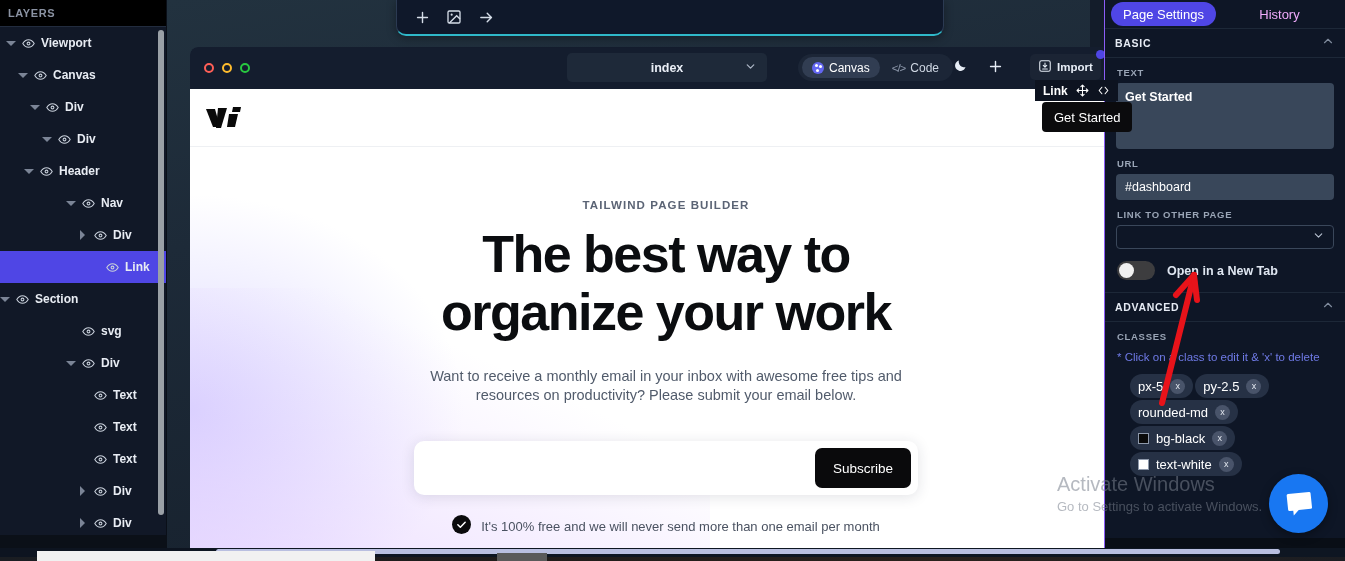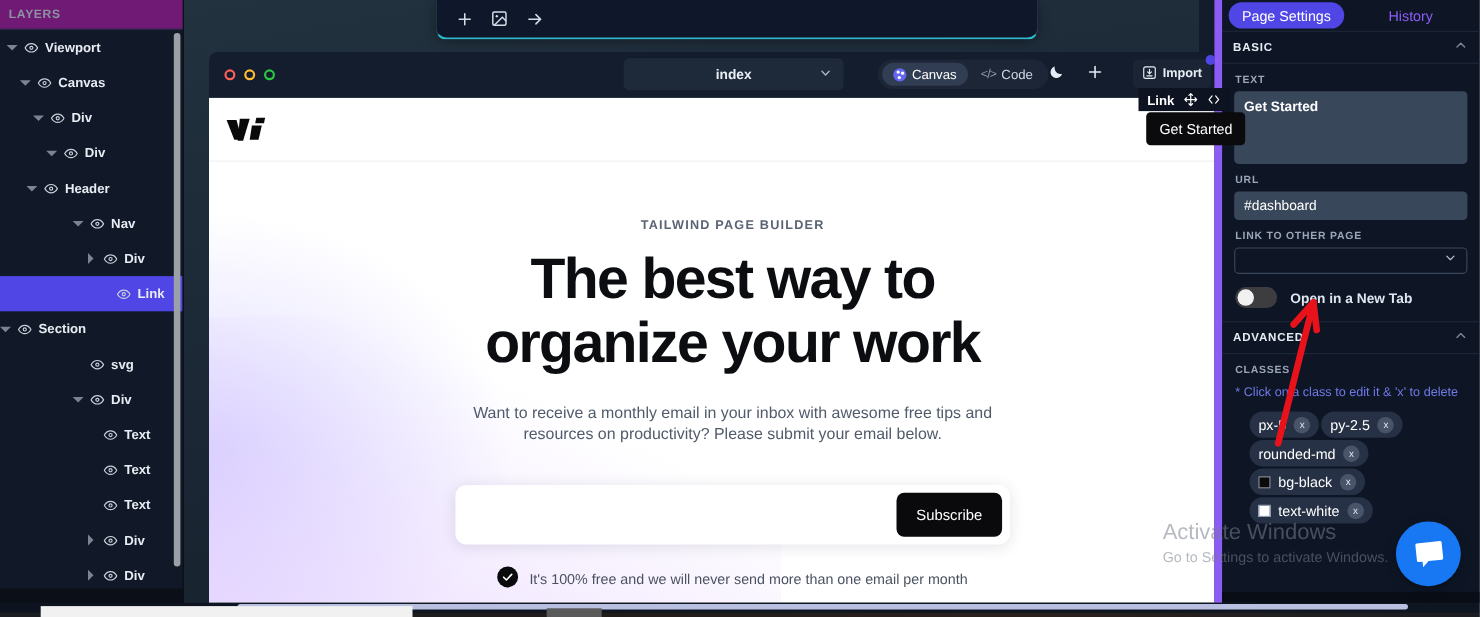--- a/index.html
+++ b/index.html
@@ -27,21 +27,21 @@
   
   .layers-panel {
     position: absolute; left: 0; top: 0; width: 167px; height: 548px;
     background: #111827;
     border-right: 1px solid #0a0f18;
     z-index: 6;
   }
   .layers-head {
     height: 27px; display: flex; align-items: center;
     padding-left: 8px;
-    background: #701a75;
+    background: #000000;
     border-bottom: 1px solid #222c3e;
   }
   .layers-head-title {
     font-size: 11px; font-weight: bold; letter-spacing: .6px;
     color: #8b93a3;
   }
   .layers-tree {
     position: absolute; left: 0; top: 27px; right: 0; bottom: 0;
     overflow: hidden;
   }
@@ -241,27 +241,27 @@
   }
   .check {
     width: 19px; height: 19px; border-radius: 50%; background: #0a0a0c;
     display: flex; align-items: center; justify-content: center; flex: 0 0 19px;
   }
 
   
   .rpanel {
     position: absolute; left: 1104px; top: 0; width: 241px; height: 548px;
     background: #0e1626; z-index: 7;
-    border-left: 7px solid #8b5cf6;
+    border-left: 1px solid #8b5cf6;
   }
   .rtabs { height: 28px; display: flex; align-items: center; padding: 0 6px; gap: 4px; }
   .rtab {
     height: 24px; padding: 0 12px; border-radius: 12px;
     display: flex; align-items: center; justify-content: center;
-    font-size: 13px; color: #8b5cf6;
+    font-size: 13px; color: #f0abfc;
   }
   .rtab.active { background: #4f46e5; color: #fff; }
   .rtab.history { flex: 1; }
   .sec-head {
     height: 30px; display: flex; align-items: center; justify-content: space-between;
     padding: 0 10px;
     border-top: 1px solid #1d2838; border-bottom: 1px solid #1d2838;
   }
   .sec-title { font-size: 10.5px; font-weight: bold; letter-spacing: .7px; color: #e6ebf4; }
   .chev-up { color: #7f8a9c; }

